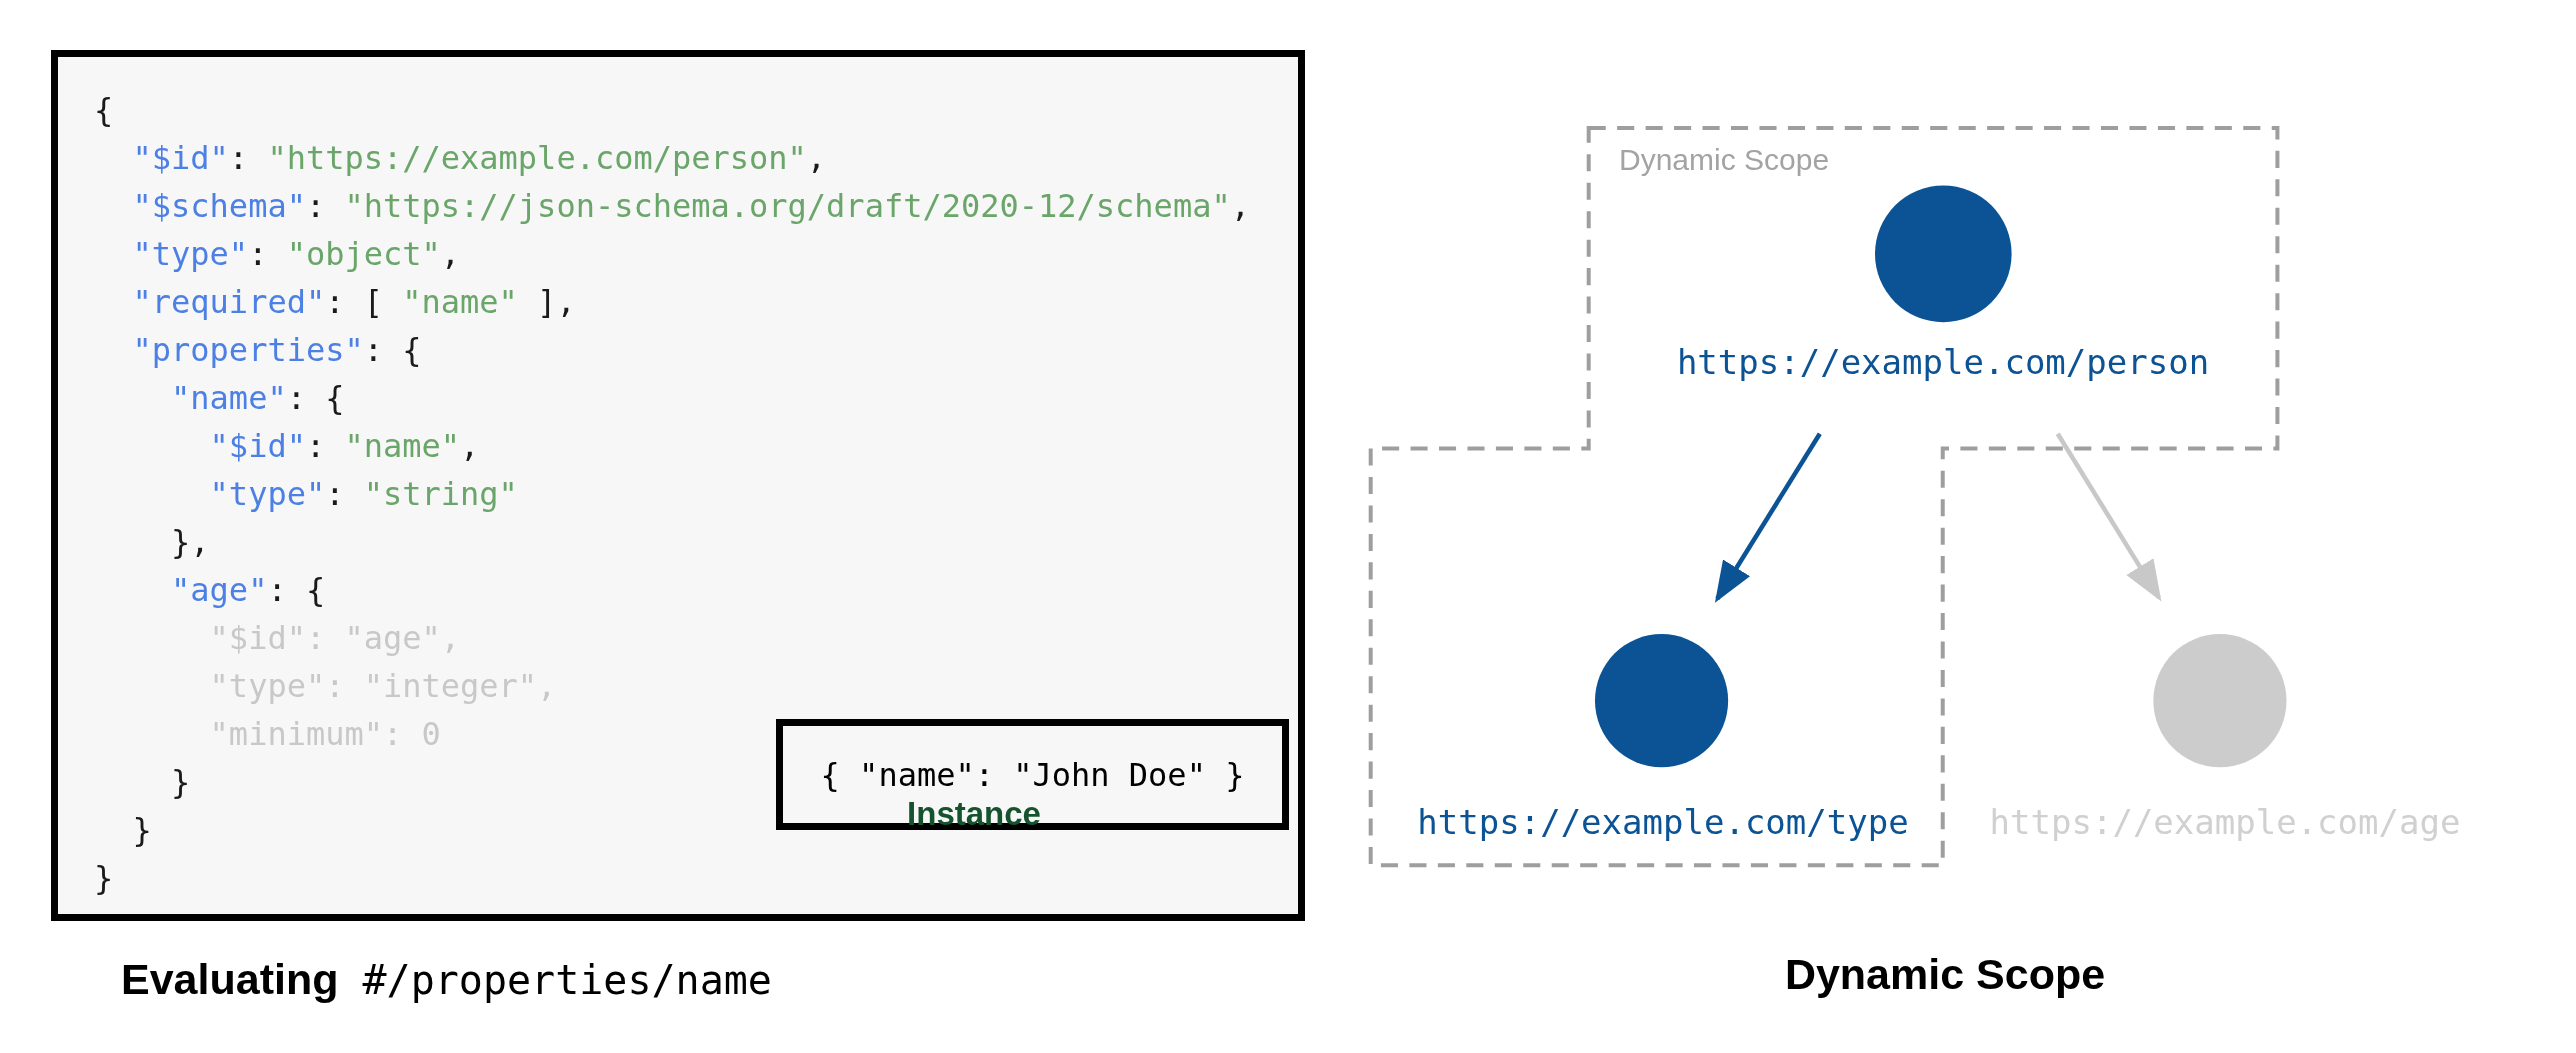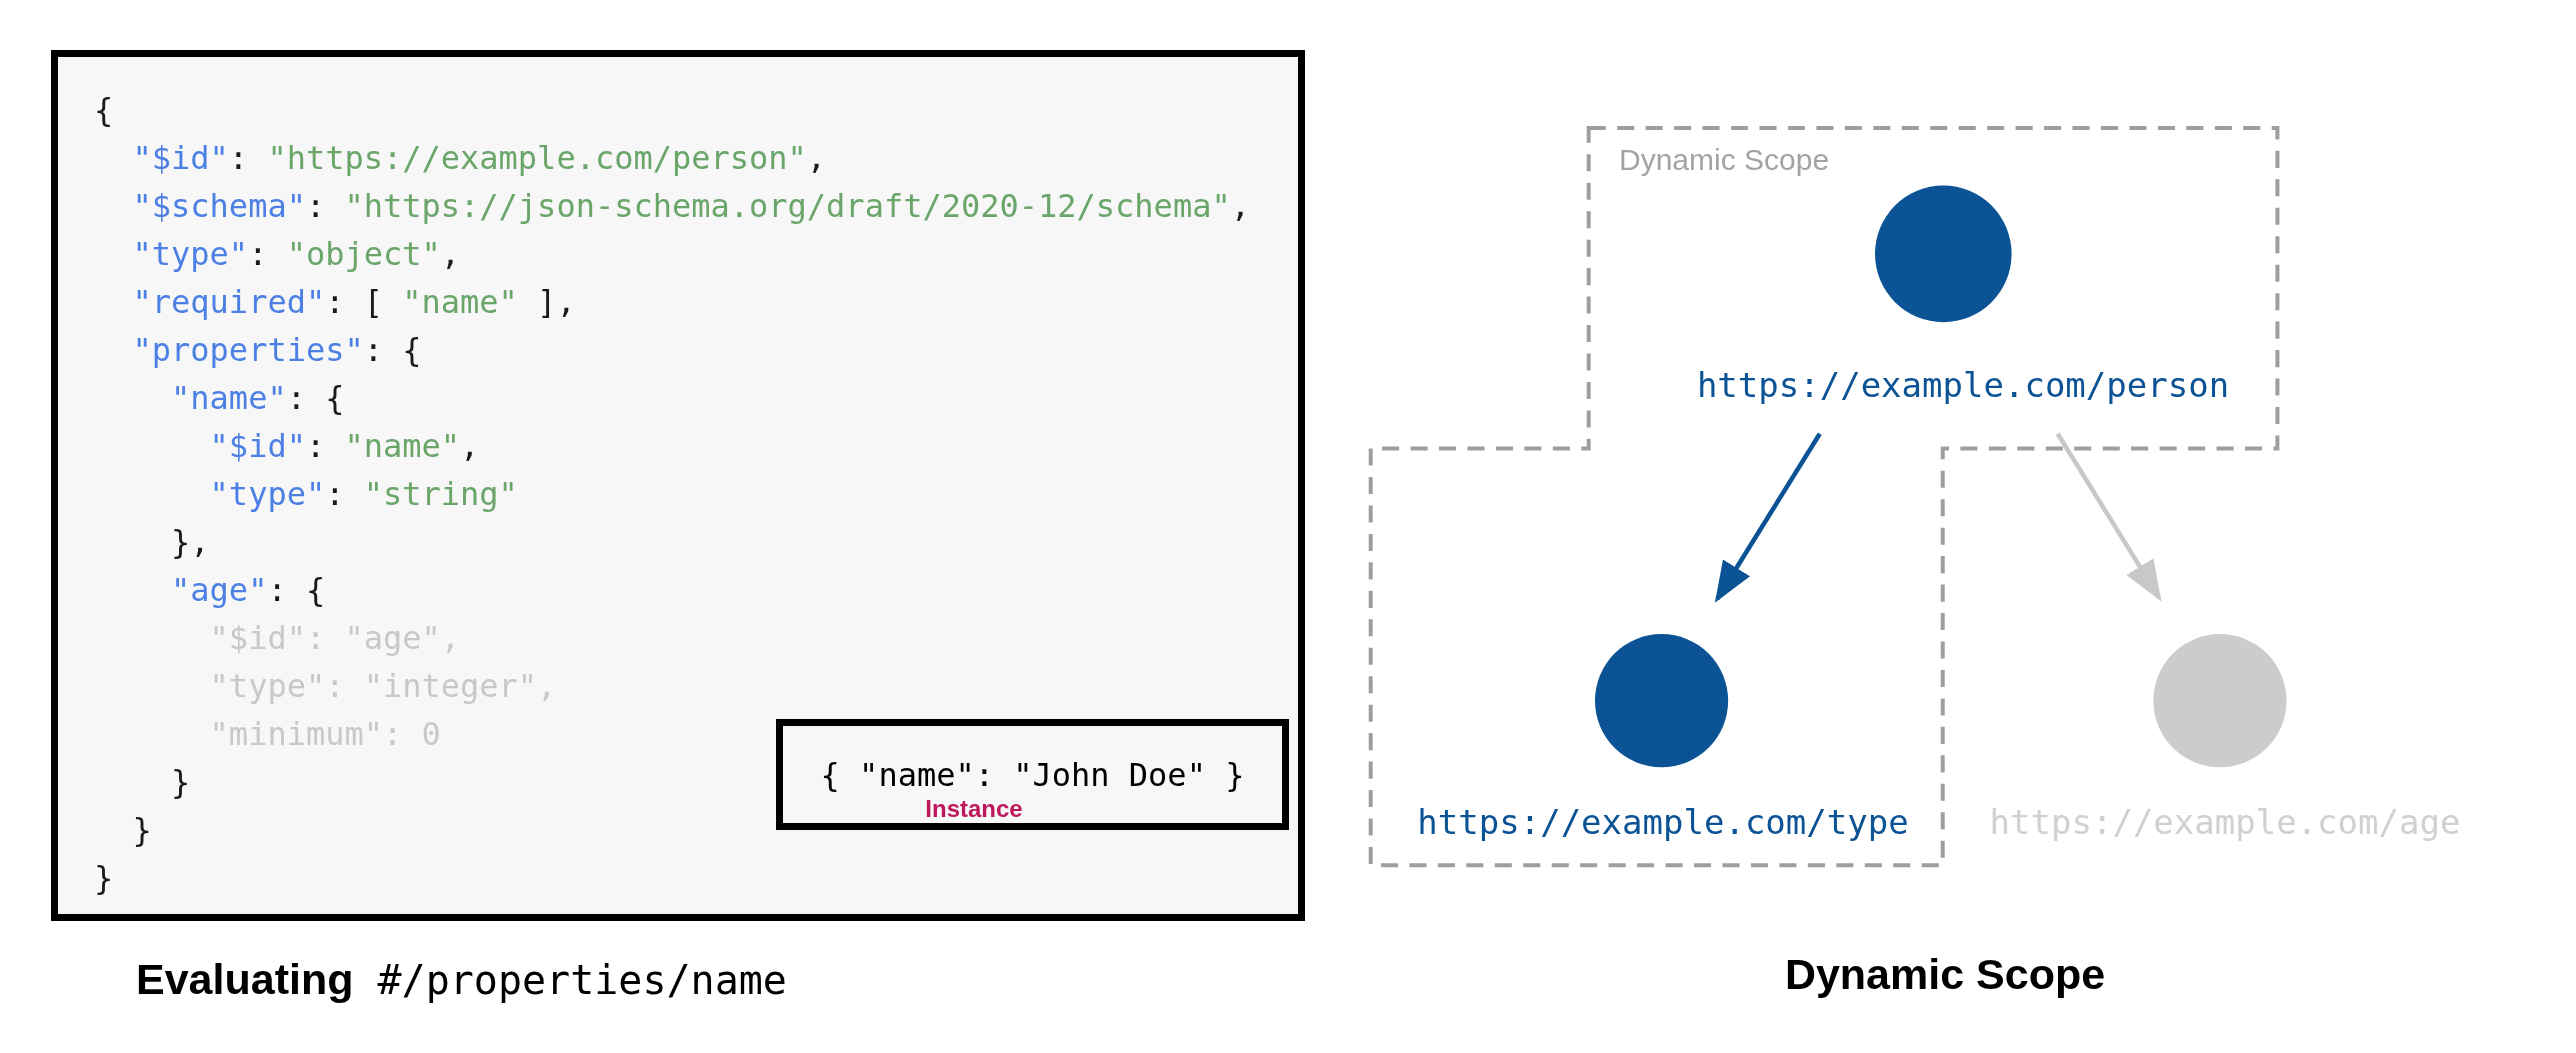--- a/index.html
+++ b/index.html
@@ -36,45 +36,45 @@
     position: absolute; left: 718px; top: 662px;
     width: 513px; height: 111px;
     border: 7.4px solid #000;
     box-sizing: border-box;
     display: flex; align-items: center; justify-content: center;
   }
   .instance-box .code-line { font-size: 32px; }
   .instance-label {
     position: absolute; left: 974px; top: 795px;
     transform: translateX(-50%);
-    font-size: 24px; font-weight: bold; color: #be185d;
+    font-size: 33px; font-weight: bold; color: #14532d;
     white-space: nowrap;
   }
   .caption-left {
-    position: absolute; left: 136px; top: 955px;
+    position: absolute; left: 121px; top: 955px;
     white-space: nowrap; color: #000;
   }
   .caption-left .cap-bold { font-size: 43px; font-weight: bold; }
   .caption-left .cap-mono { font-size: 40px; font-family: "DejaVu Sans Mono", monospace; }
 
   
   .diagram-svg { position: absolute; left: 1355px; top: 0; }
   .scope-label {
     position: absolute; left: 1619px; top: 143px;
     font-size: 30px; color: var(--scope-label-gray, #a3a3a3);
     white-space: nowrap;
   }
   .node-label {
     position: absolute; transform: translateX(-50%);
     font-family: "DejaVu Sans Mono", monospace;
     font-size: 34px; white-space: nowrap;
   }
   .node-label.blue { color: var(--node-blue, #0b5394); }
   .node-label.gray { color: var(--label-gray, #d0d0d0); }
-  #person-label { left: 1943px; top: 365px; margin-left: 20px; }
+  #person-label { left: 1943px; top: 342px; }
   #name-label   { left: 1663px; top: 802px; }
   #age-label    { left: 2225px; top: 802px; }
   .diagram-title {
     position: absolute; left: 1945px; top: 950px;
     transform: translateX(-50%);
     font-size: 43px; font-weight: bold; color: #000;
     white-space: nowrap;
   }
 </style>
 </head>

